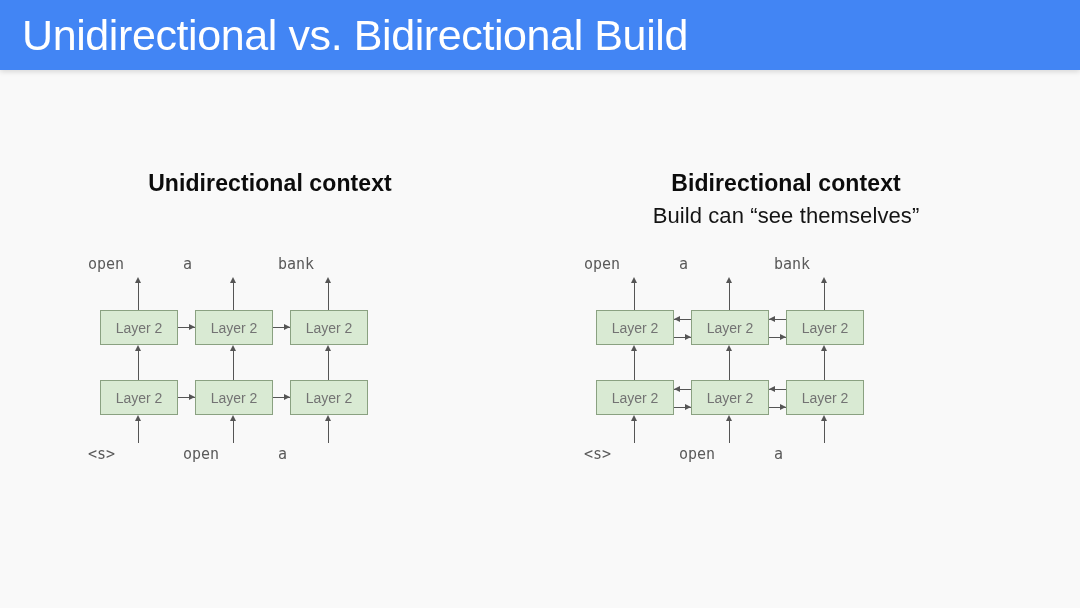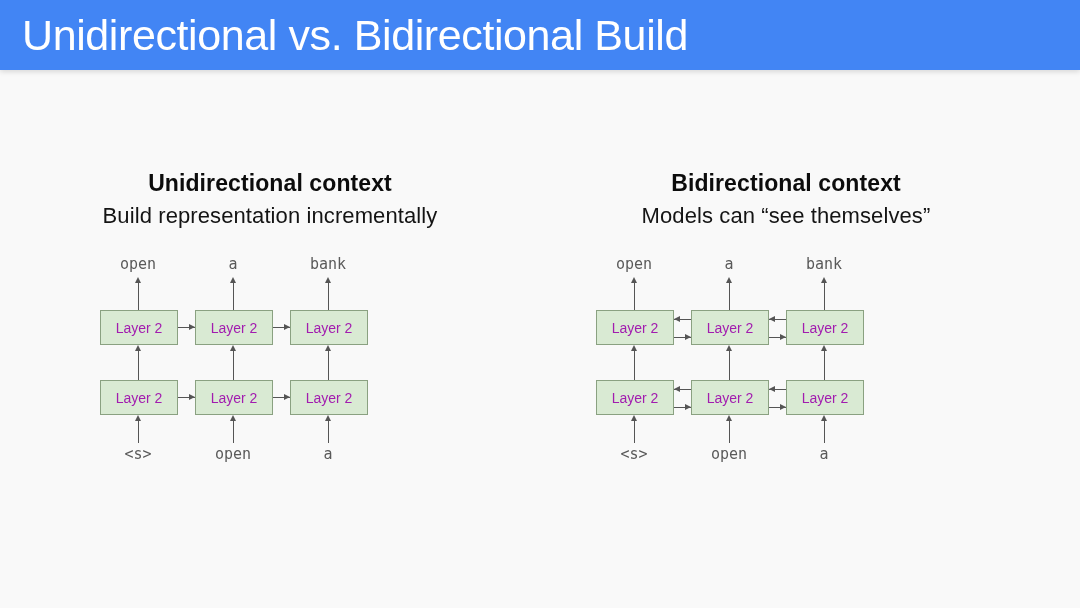--- a/index.html
+++ b/index.html
@@ -80,36 +80,35 @@
     height: 230px;
   }
   .diagram-left  { left: 120px; }
   .diagram-right { left: 100px; }
 
   .token-label {
     position: absolute;
     font-family: "DejaVu Sans Mono", "Liberation Mono", monospace;
     font-size: 15px;
     color: #5a5a5a;
-    text-align: center;
     width: 100px;
     white-space: nowrap;
   }
   .token-top    { top: 0px; }
   .token-bottom { top: 190px; }
 
   .node-box {
     position: absolute;
     width: 78px;
     height: 35px;
     background: #d9ead3;
     border: 1px solid #8aa181;
     box-sizing: border-box;
     font-size: 14px;
-    color: #a21caf;
+    color: #737373;
     display: flex;
     align-items: center;
     justify-content: center;
     line-height: 1;
   }
 
   
   .v-arrow {
     position: absolute;
     width: 9px;
@@ -170,21 +169,20 @@
 </head>
 <body>
 
 <div class="title-bar">
   <div class="title-text">Unidirectional vs. Bidirectional Build</div>
 </div>
 
 <div class="panel panel-left">
 
   <div class="panel-heading">Unidirectional context</div>
-  <div class="panel-subheading">Build representation incrementally</div>
 
   <div class="diagram diagram-left">
 
     <div class="token-label token-top" style="left:-32px;">open</div>
     <div class="token-label token-top" style="left:63px;">a</div>
     <div class="token-label token-top" style="left:158px;">bank</div>
 
     <div class="v-arrow" style="left:14px;  top:22px; height:33px;">
         <span class="head"></span>
         <span class="shaft"></span>
@@ -253,21 +251,21 @@
     <div class="token-label token-bottom" style="left:-32px;">&lt;s&gt;</div>
     <div class="token-label token-bottom" style="left:63px;">open</div>
     <div class="token-label token-bottom" style="left:158px;">a</div>
 
   </div>
 </div>
 
 <div class="panel panel-right">
 
   <div class="panel-heading">Bidirectional context</div>
-  <div class="panel-subheading">Models can “see themselves”</div>
+  <div class="panel-subheading">Build can “see themselves”</div>
 
   <div class="diagram diagram-right">
 
     <div class="token-label token-top" style="left:-32px;">open</div>
     <div class="token-label token-top" style="left:63px;">a</div>
     <div class="token-label token-top" style="left:158px;">bank</div>
 
     <div class="v-arrow" style="left:14px;  top:22px; height:33px;">
         <span class="head"></span>
         <span class="shaft"></span>

